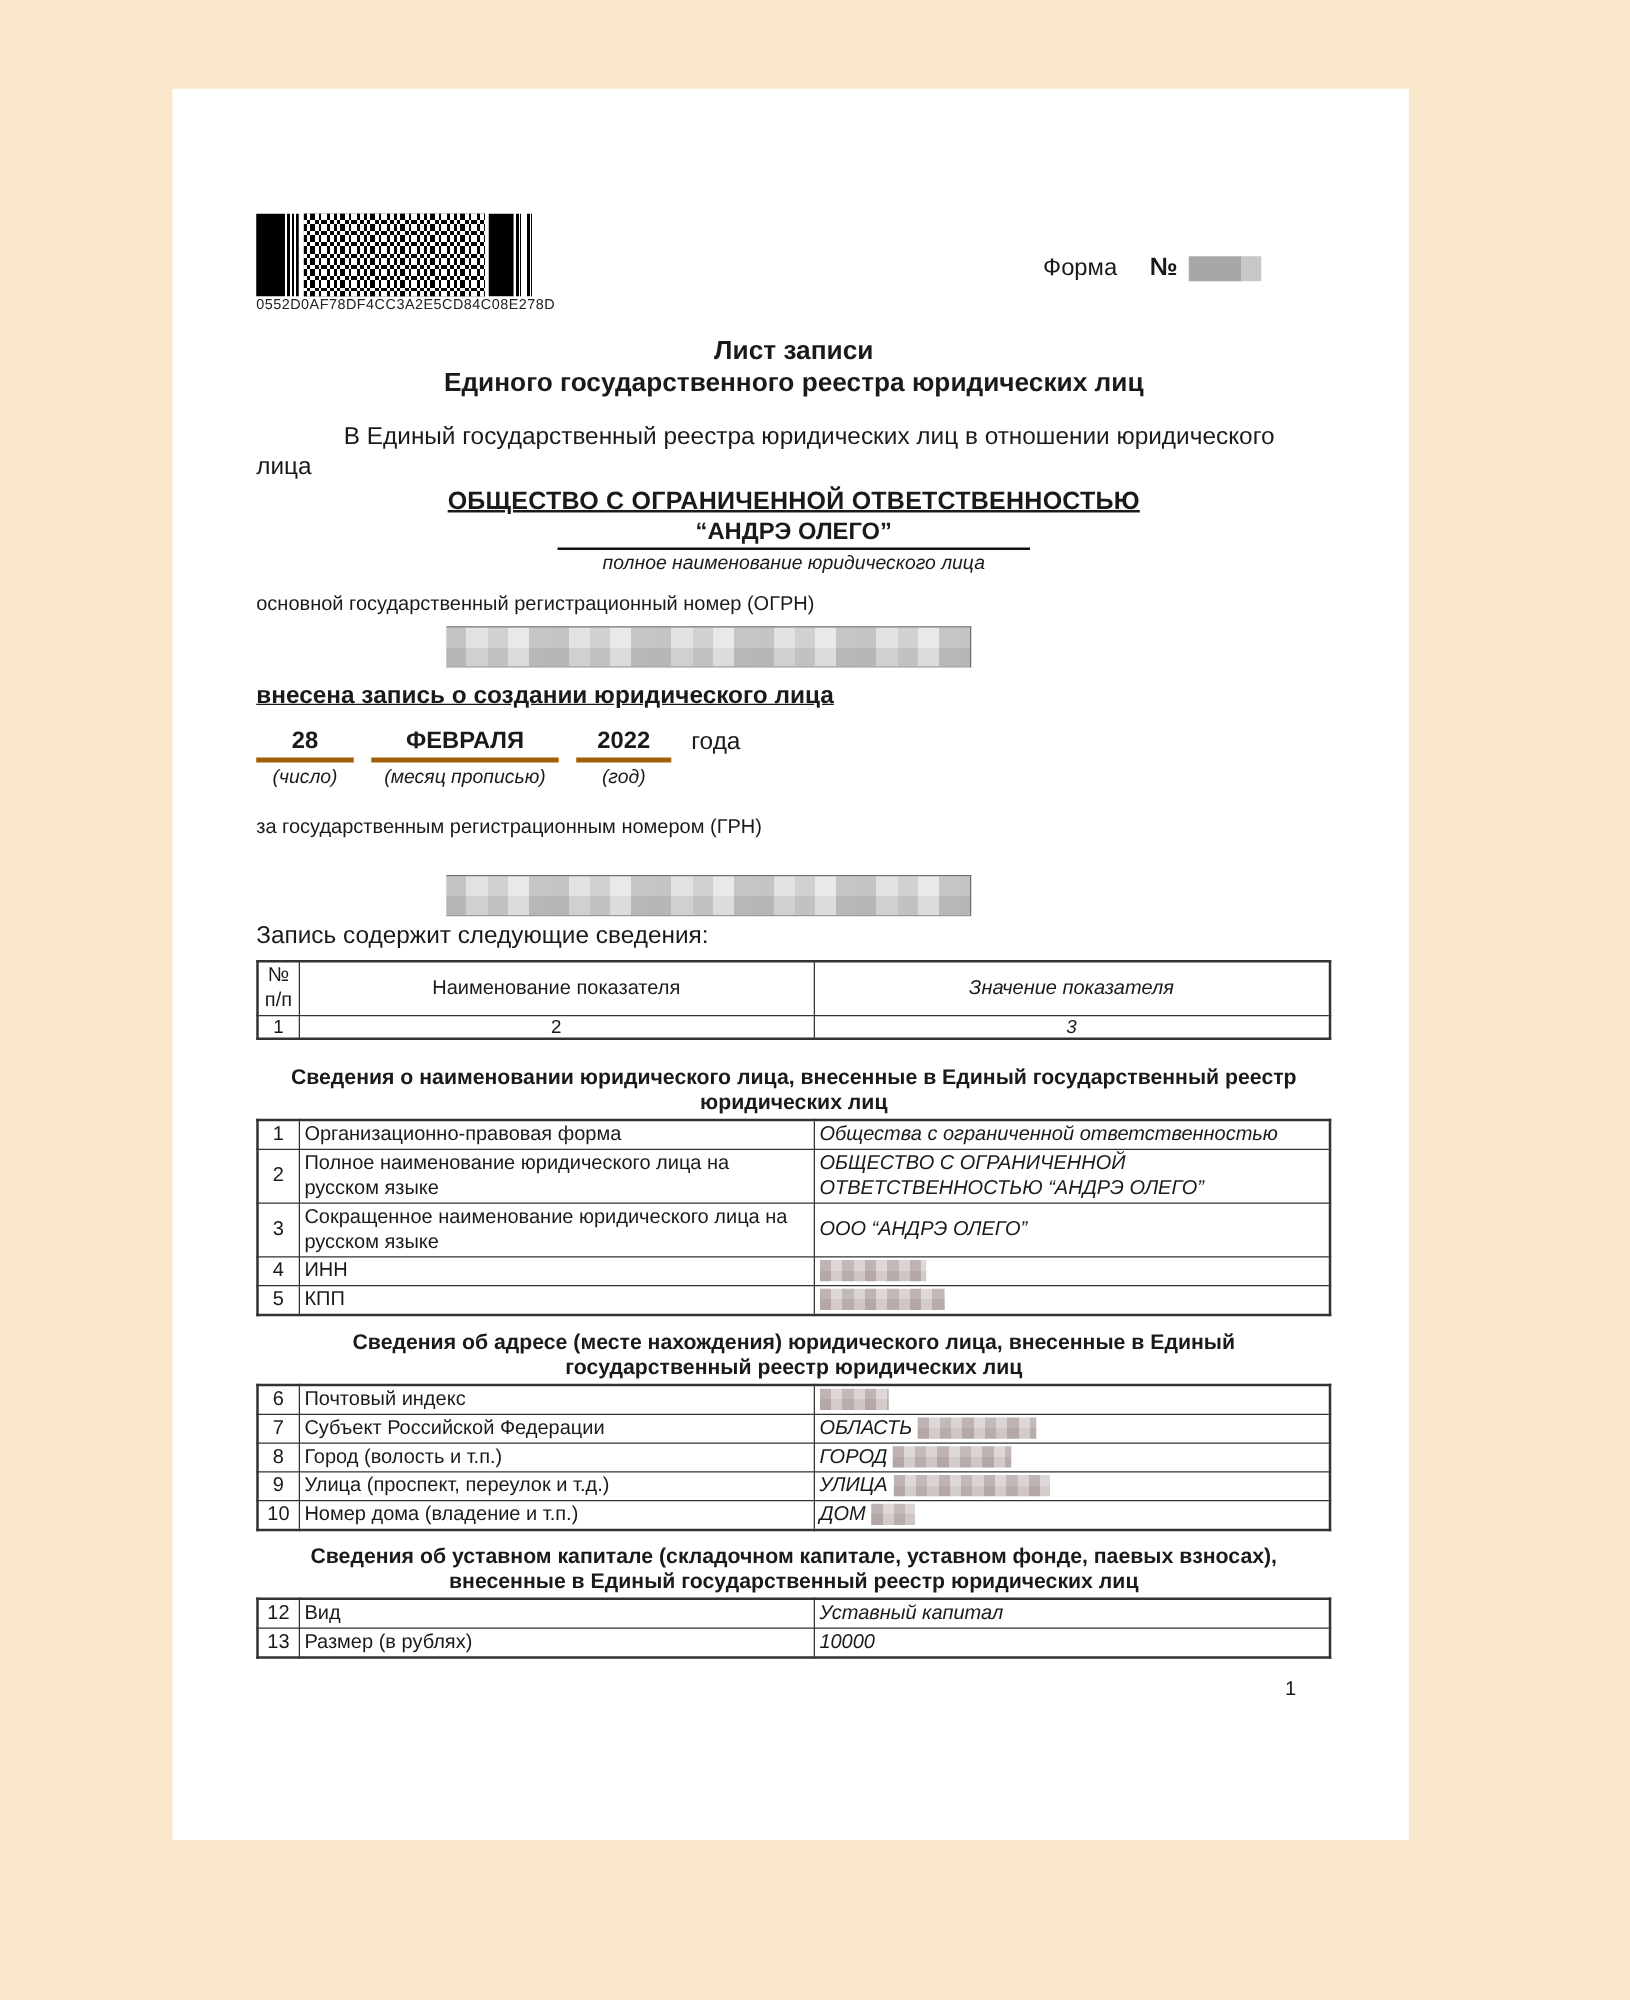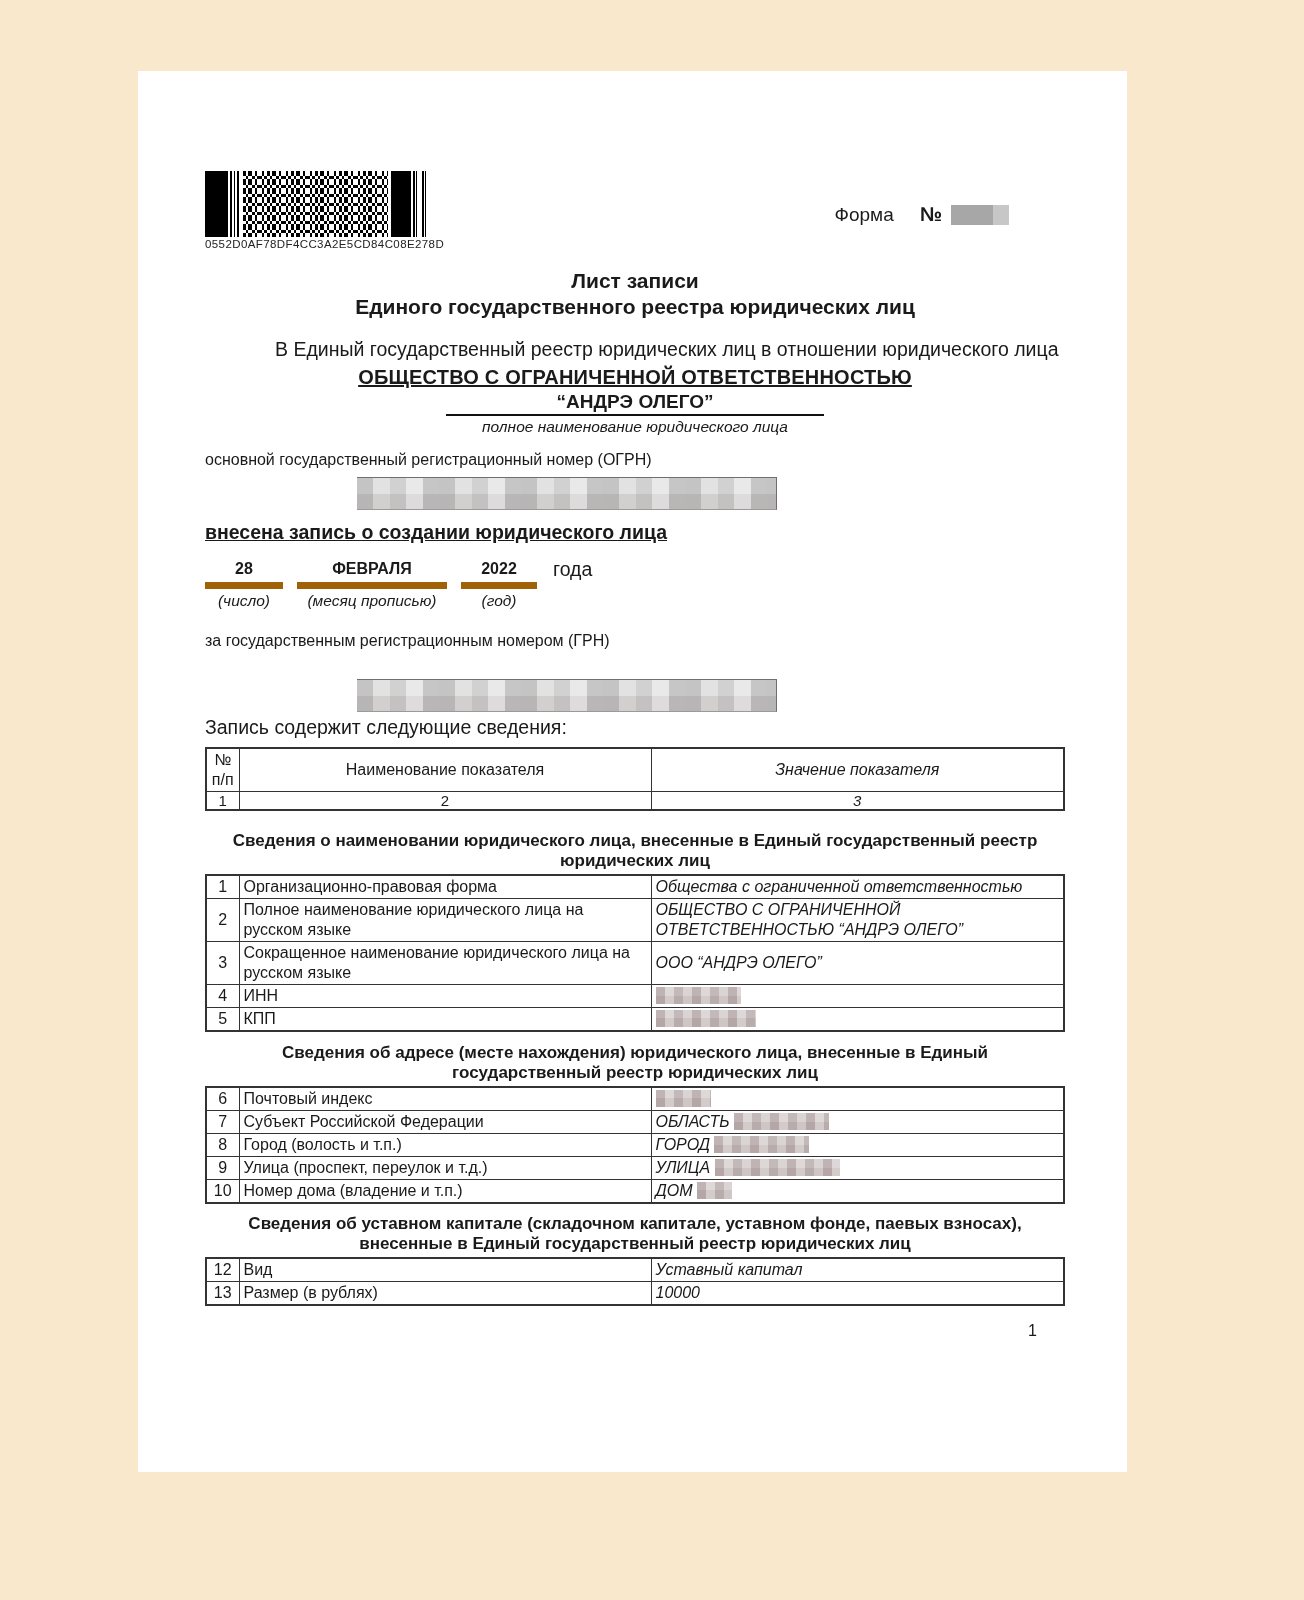--- a/index.html
+++ b/index.html
@@ -49,21 +49,21 @@
     border-top:1px solid #6f6f6f;border-right:1px solid #6f6f6f;border-bottom:1px solid #9a9a9a;
     background:
       repeating-linear-gradient(90deg,rgba(90,90,90,.22) 0 16px,rgba(0,0,0,0) 16px 33px,rgba(120,120,120,.16) 33px 49px,rgba(255,255,255,.25) 49px 66px,rgba(70,70,70,.18) 66px 82px),
       linear-gradient(180deg,#e2e2e2 0 52%,#d2cfcf 52% 100%);
   }
   .mosaic-lg.grn{margin-top:26px;}
   .record-heading{margin-top:11px;font-weight:bold;font-size:19.5px;text-decoration:underline;}
   
   .date-row{margin-top:13px;display:flex;align-items:flex-start;font-size:19px;}
   .date-field{text-align:center;margin-right:14px;}
-  .date-val{display:block;font-weight:bold;border-bottom:7px solid #a16207;padding:0 4px 1px 4px;font-size:16px;line-height:24px;}
+  .date-val{display:block;font-weight:bold;border-bottom:4px solid #a16207;padding:0 4px 1px 4px;font-size:19px;line-height:24px;}
   .date-cap{display:block;font-style:italic;font-size:15.5px;line-height:19px;margin-top:2px;}
   .w-day{min-width:78px;}
   .w-month{min-width:150px;}
   .w-year{min-width:76px;}
   .date-suffix{font-size:19.5px;line-height:25px;margin-left:2px;}
   .contains-label{margin-top:3px;font-size:19.5px;line-height:24px;}
   
   table{border-collapse:collapse;width:858px;table-layout:fixed;}
   .hdr-table{margin-top:8px;}
   td{border:1px solid #333;font-size:16px;line-height:20px;padding:1px 4px;vertical-align:middle;box-sizing:border-box;}
@@ -109,21 +109,21 @@
       <span class="num">№</span>
       <span class="redact-form"></span>
     </div>
   </div>
 
   <div class="titles">
     <div>Лист записи</div>
     <div>Единого государственного реестра юридических лиц</div>
   </div>
 
-  <div class="intro">В Единый государственный реестр юридических лиц в отношении юридического лица</div>
+  <div class="intro">В Единый государственный реестра юридических лиц в отношении юридического лица</div>
 
   <div class="company">
     <div class="company-l1">ОБЩЕСТВО С ОГРАНИЧЕННОЙ ОТВЕТСТВЕННОСТЬЮ</div>
     <div><span class="company-l2">“АНДРЭ ОЛЕГО”</span></div>
     <div class="company-cap">полное наименование юридического лица</div>
   </div>
 
   <div class="num-label">основной государственный регистрационный номер (ОГРН)</div>
   <div class="mosaic-lg"></div>
 

